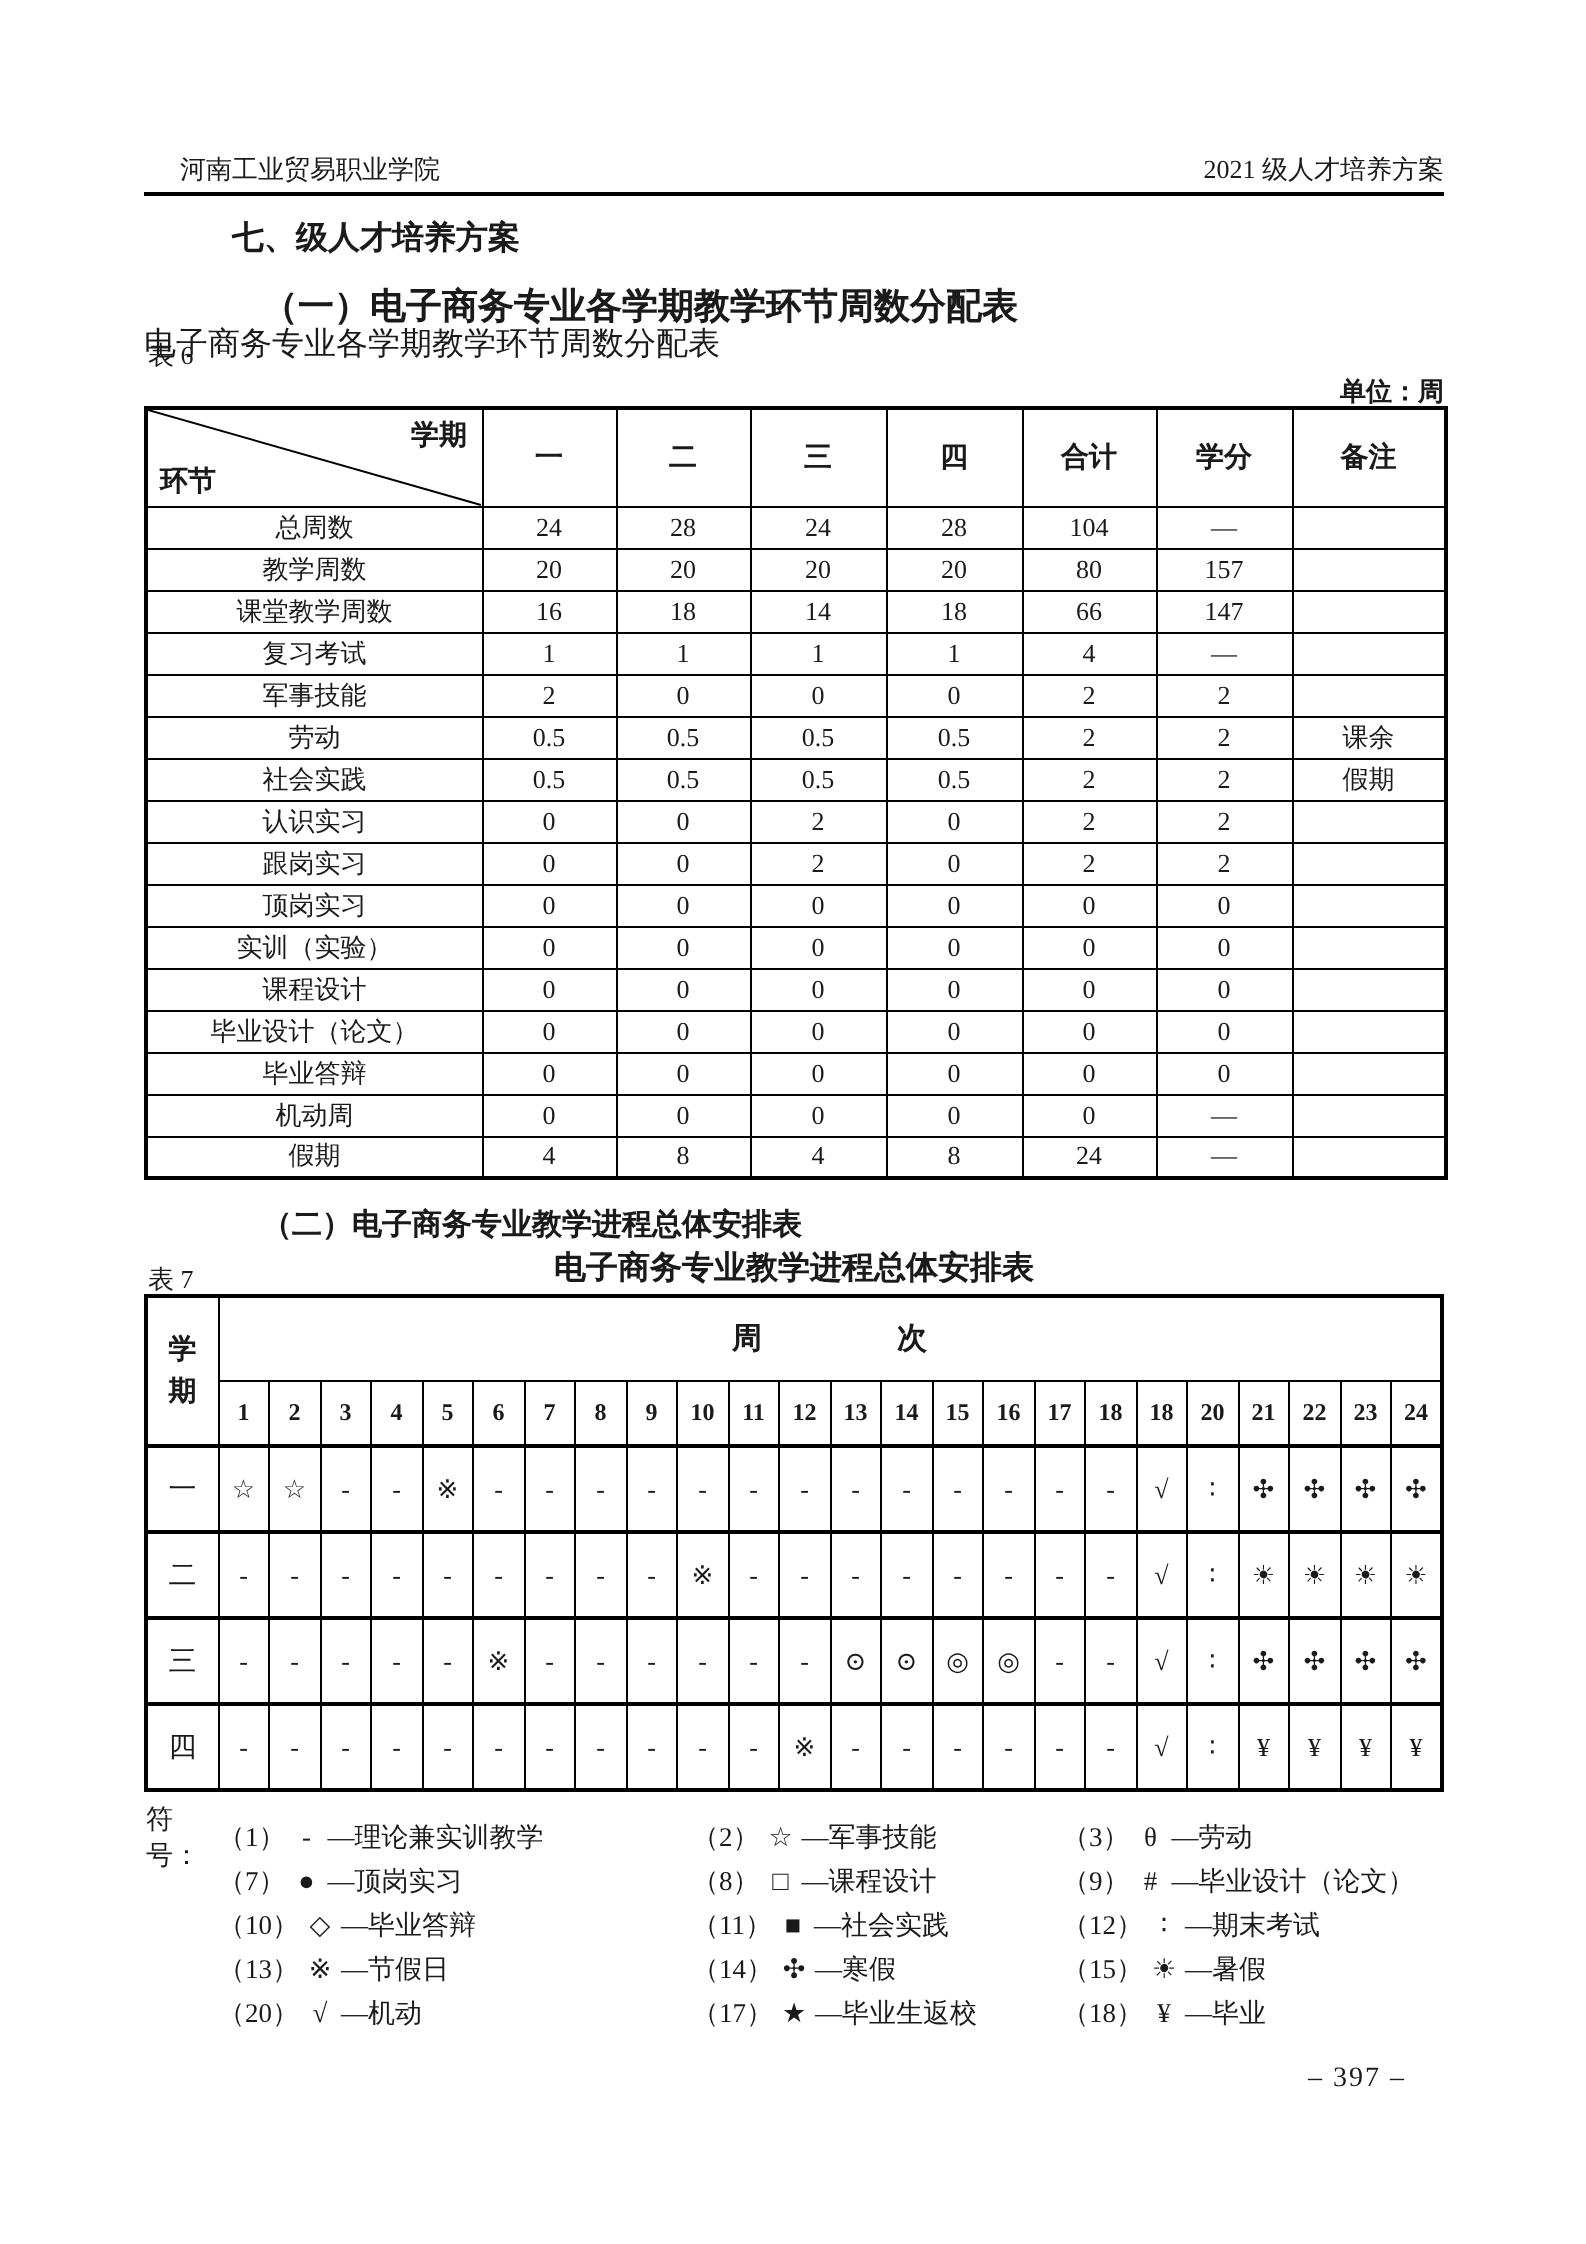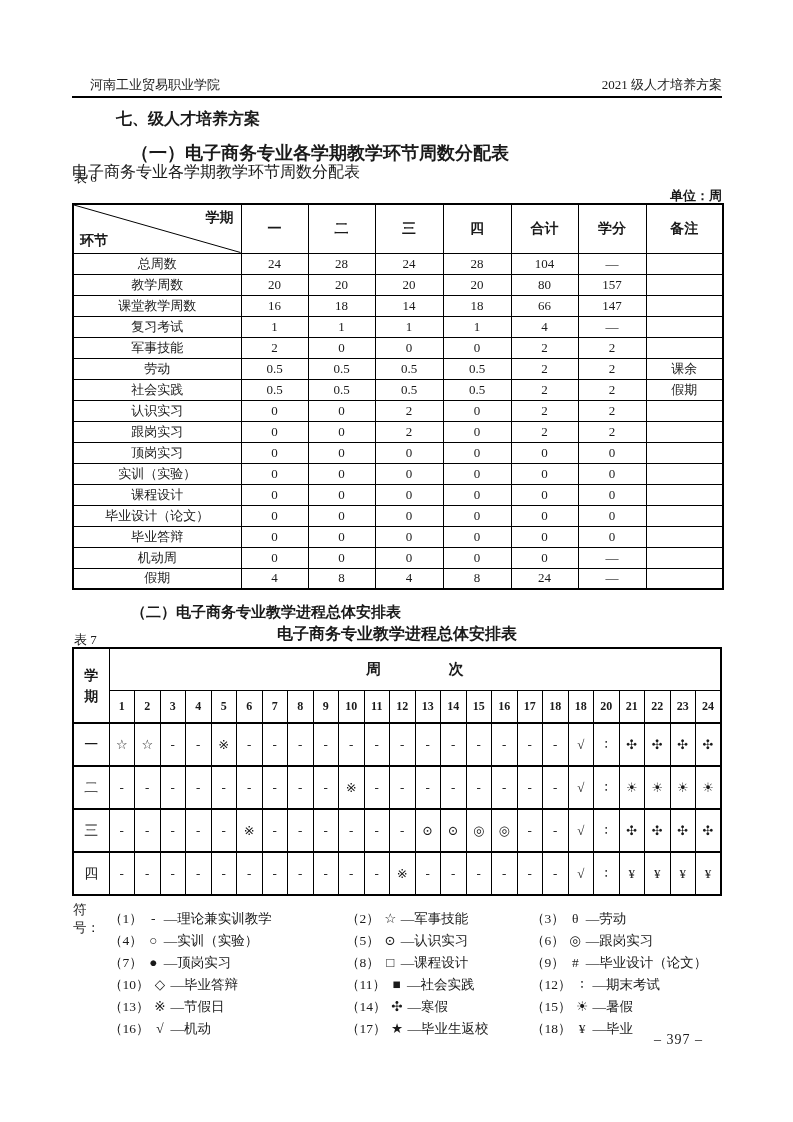--- a/index.html
+++ b/index.html
@@ -460,43 +460,37 @@
 
 <div id="legend">
   <div class="lg-row">
     <span class="lg-c0">符号：</span>
     <span class="lg-slot1"><span>（1）</span><span class="lg-sym">-</span><span>—理论兼实训教学</span></span>
     <span class="lg-slot2"><span>（2）</span><span class="lg-sym">☆</span><span>—军事技能</span></span>
     <span class="lg-slot3"><span>（3）</span><span class="lg-sym">θ</span><span>—劳动</span></span>
   </div>
   <div class="lg-row">
     <span class="lg-c0"></span>
-    <span class="lg-slot1"><span>（4）</span><span class="lg-sym">○</span><span>—实训（实验）</span></span>
-    <span class="lg-slot2"><span>（5）</span><span class="lg-sym">⊙</span><span>—认识实习</span></span>
-    <span class="lg-slot3"><span>（6）</span><span class="lg-sym">◎</span><span>—跟岗实习</span></span>
-  </div>
-  <div class="lg-row">
-    <span class="lg-c0"></span>
     <span class="lg-slot1"><span>（7）</span><span class="lg-sym">●</span><span>—顶岗实习</span></span>
     <span class="lg-slot2"><span>（8）</span><span class="lg-sym">□</span><span>—课程设计</span></span>
     <span class="lg-slot3"><span>（9）</span><span class="lg-sym">#</span><span>—毕业设计（论文）</span></span>
   </div>
   <div class="lg-row">
     <span class="lg-c0"></span>
     <span class="lg-slot1"><span>（10）</span><span class="lg-sym">◇</span><span>—毕业答辩</span></span>
     <span class="lg-slot2"><span>（11）</span><span class="lg-sym">■</span><span>—社会实践</span></span>
     <span class="lg-slot3"><span>（12）</span><span class="lg-sym">∶</span><span>—期末考试</span></span>
   </div>
   <div class="lg-row">
     <span class="lg-c0"></span>
     <span class="lg-slot1"><span>（13）</span><span class="lg-sym">※</span><span>—节假日</span></span>
     <span class="lg-slot2"><span>（14）</span><span class="lg-sym">✣</span><span>—寒假</span></span>
     <span class="lg-slot3"><span>（15）</span><span class="lg-sym">☀</span><span>—暑假</span></span>
   </div>
   <div class="lg-row">
     <span class="lg-c0"></span>
-    <span class="lg-slot1"><span>（16）</span><span class="lg-sym">√</span><span>—机动</span></span>
+    <span class="lg-slot1"><span>（20）</span><span class="lg-sym">√</span><span>—机动</span></span>
     <span class="lg-slot2"><span>（17）</span><span class="lg-sym">★</span><span>—毕业生返校</span></span>
     <span class="lg-slot3"><span>（18）</span><span class="lg-sym">¥</span><span>—毕业</span></span>
   </div>
 </div>
 
 <div class="abs page-num">– 397 –</div>
 
 </body></html>

